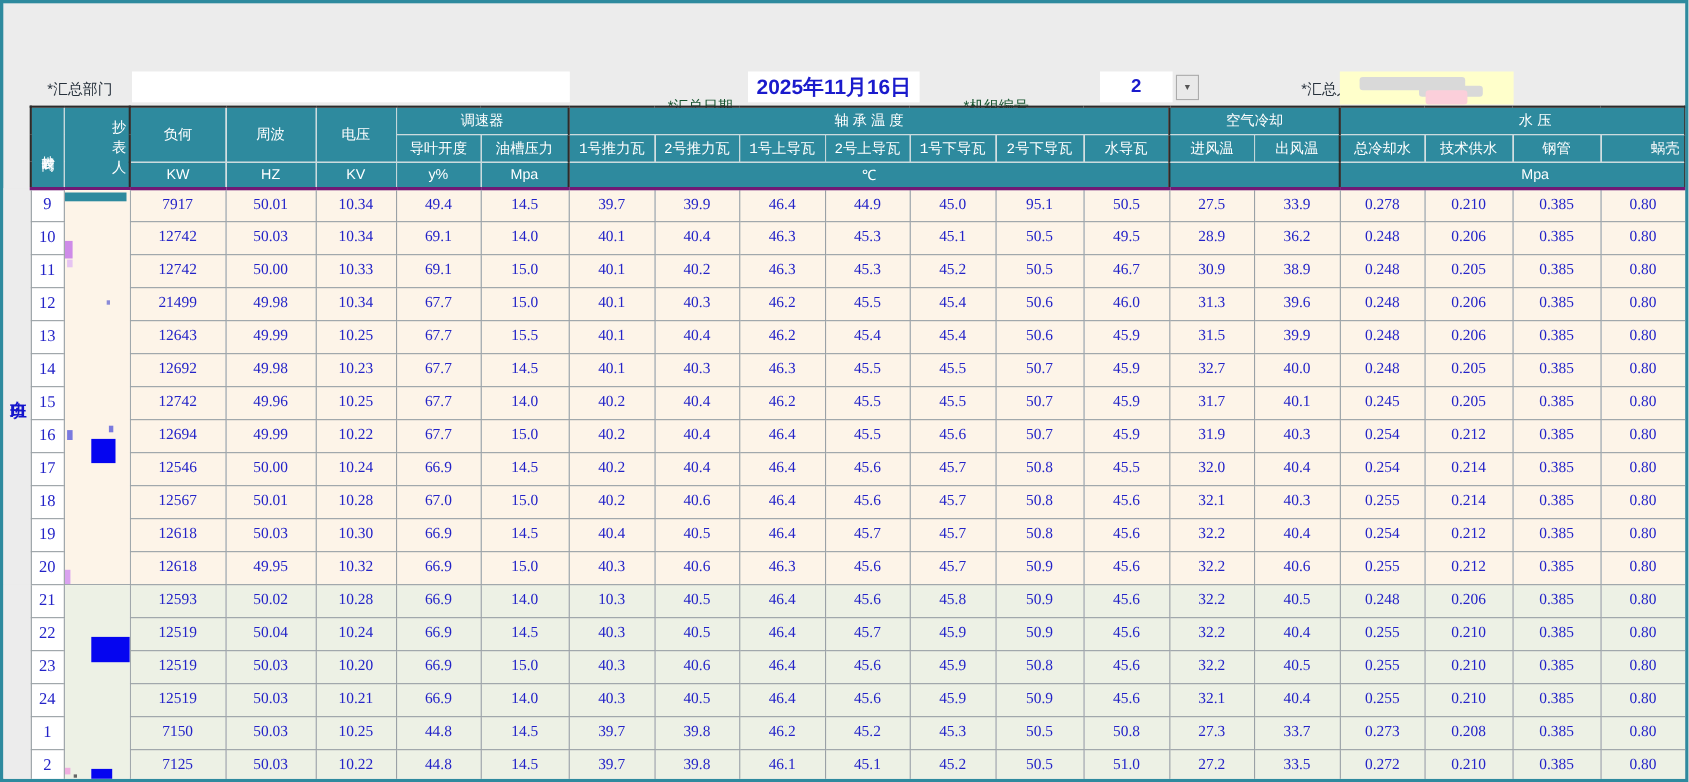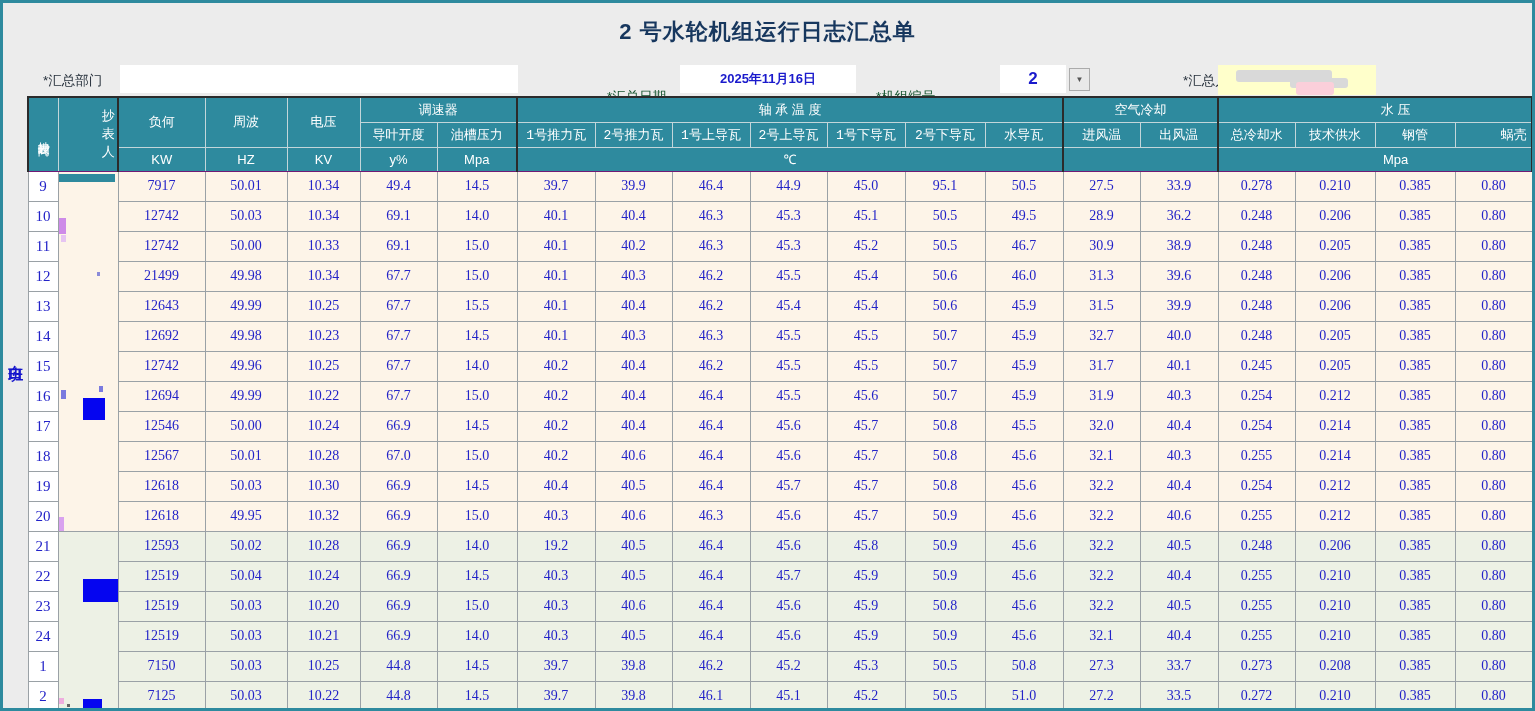--- a/index.html
+++ b/index.html
@@ -7,60 +7,59 @@
     background:#ececec;border:3px solid #2e8a9e;overflow:hidden;}
   .page-title{position:absolute;left:0;top:14px;width:100%;text-align:center;
     font-size:22px;font-weight:bold;color:#17375e;letter-spacing:1px;}
   
   .form-label{position:absolute;top:69px;font-size:13.5px;color:#26303b;white-space:nowrap;}
   .form-label.red{color:#14532d;margin-top:16px;}
   .dept-input{position:absolute;left:117px;top:62px;width:398px;height:28px;background:#ffffff;
     border:0;box-sizing:border-box;font-size:14px;color:#2222cc;padding:0 6px;}
   .value-box{position:absolute;top:62px;height:28px;background:#ffffff;display:flex;
     align-items:center;justify-content:center;color:#1a1acc;font-weight:bold;box-sizing:border-box;}
-  .date-box{left:677px;width:176px;font-size:13px;}
+  .date-box{left:677px;width:156px;font-size:19px;}
   .unit-box{left:997px;width:66px;font-size:17px;}
   .dropdown-btn{position:absolute;left:1066px;top:65px;width:21px;height:23px;background:#e9e9e9;
     border:1px solid #ababab;font-size:8px;color:#555;display:flex;align-items:center;justify-content:center;
     padding:0;cursor:pointer;}
   .person-box{position:absolute;left:1215px;top:62px;width:158px;height:30px;background:#ffffcb;}
   .person-box .blob{position:absolute;border-radius:3px;}
   
   table.log{position:absolute;left:0px;top:93px;border-collapse:collapse;table-layout:fixed;
     width:1529px;}
   table.log th,table.log td{box-sizing:border-box;padding:0;text-align:center;vertical-align:middle;overflow:hidden;}
   thead th{background:#2e8a9e;color:#ffffff;font-size:13px;font-weight:normal;
     border:1px solid #c2d6da;}
   thead tr.r1 th{height:25px;}
   thead tr.r2 th{height:25px;font-family:Liberation Mono, monospace;}
   thead tr.r3 th{height:24px;}
   thead th.no-cell{background:transparent;border:0;}
   thead th.vtext{writing-mode:vertical-rl;text-orientation:upright;letter-spacing:1px;font-size:12px;
     border-left:2px solid #2b2b2b;}
   thead th.dark-top{border-top:2px solid #2b2b2b;}
-  thead th.dark-bottom{border-bottom:1px solid #701a75;}
+  thead th.dark-bottom{border-bottom:3px solid #701a75;}
   thead th.dark-left{border-left:2px solid #2b2b2b;}
   thead th.dark-right{border-right:2px solid #2b2b2b;padding-left:41px;}
   tbody td{border:1px solid #9aa1a6;font-family:"Liberation Serif",serif;font-size:14px;color:#2323c8;height:30px;}
   tbody tr.day td{background:#fdf4e8;}
   tbody tr.night td{background:#edf1e5;}
   tbody td.hour-cell{background:#ffffff !important;font-size:15px;}
   tbody td.shift-cell{background:#ececec !important;border:0;border-right:1px solid #9aa1a6;
     font-family:"Liberation Sans",sans-serif;color:#1515cc;font-weight:bold;font-size:15px;}
   tbody td.shift-cell span{writing-mode:vertical-rl;text-orientation:upright;letter-spacing:2px;}
   tbody td.shift-cell.bottom{vertical-align:bottom;padding-bottom:2px;}
   tbody td.reader-cell{position:relative;}
   .mark{position:absolute;}
 </style>
 </head>
 <body>
 
 <div class="window">
 
-  <div class="page-title">2  号水轮机组运行日志汇总单</div>
 
   <span class="form-label" style="left:40px;">*汇总部门</span>
   <input class="dept-input" value="" style="">
 
   <span class="form-label red" style="left:604px;">*汇总日期</span>
   <div class="value-box date-box">2025年11月16日</div>
 
   <span class="form-label red" style="left:873px;">*机组编号</span>
   <div class="value-box unit-box">2</div>
   <button class="dropdown-btn">
@@ -410,21 +409,21 @@
             <div class="mark" style="left: 24px; top: 47px; width: 35px; height: 23px; background: rgb(5, 5, 240);"></div>
             <div class="mark" style="left: 24px; top: 167px; width: 19px; height: 13px; background: rgb(5, 5, 240);"></div>
             <div class="mark" style="left: 0px; top: 166px; width: 5px; height: 6px; background: rgb(239, 174, 223);"></div>
             <div class="mark" style="left: 8px; top: 172px; width: 3px; height: 3px; background: rgb(102, 102, 102);"></div>
           </td>
           <td class="data-cell">12593</td>
           <td class="data-cell">50.02</td>
           <td class="data-cell">10.28</td>
           <td class="data-cell">66.9</td>
           <td class="data-cell">14.0</td>
-          <td class="data-cell">19.2</td>
+          <td class="data-cell">10.3</td>
           <td class="data-cell">40.5</td>
           <td class="data-cell">46.4</td>
           <td class="data-cell">45.6</td>
           <td class="data-cell">45.8</td>
           <td class="data-cell">50.9</td>
           <td class="data-cell">45.6</td>
           <td class="data-cell">32.2</td>
           <td class="data-cell">40.5</td>
           <td class="data-cell">0.248</td>
           <td class="data-cell">0.206</td>

